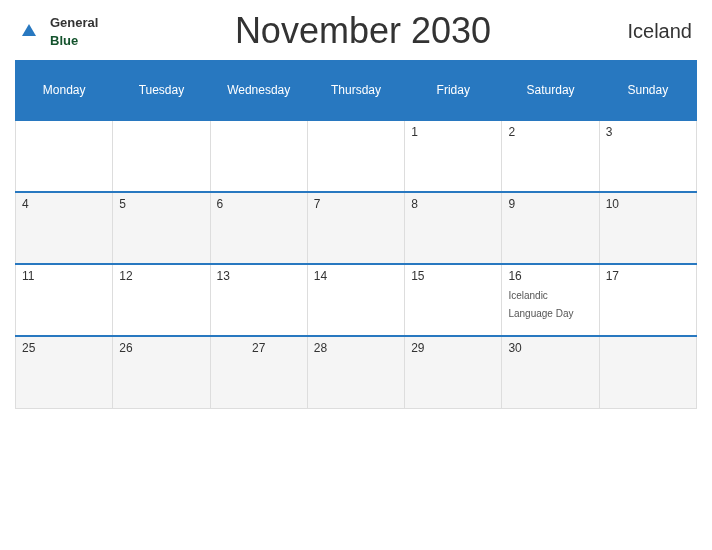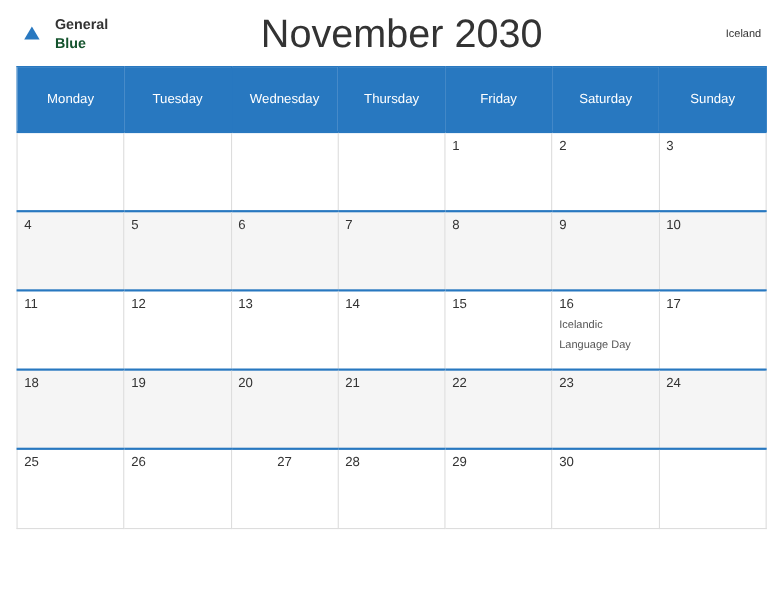--- a/index.html
+++ b/index.html
@@ -32,21 +32,21 @@
       height: 18px;
     }
     .title {
       font-size: 36px;
       color: #333;
       font-weight: normal;
       text-align: center;
       flex: 1;
     }
     .country {
-      font-size: 10px;
+      font-size: 20px;
       color: #333;
       font-weight: normal;
       min-width: 60px;
       text-align: right;
     }
     .calendar {
       width: 100%;
       border-collapse: collapse;
     }
     .calendar th {
@@ -165,43 +165,20 @@
           </td>
           <td style="border-top: 2px solid rgb(40, 120, 192);">
             <span class="day-number">15</span>
           </td>
           <td style="border-top: 2px solid rgb(40, 120, 192);"><span class="day-number">16</span><span class="event-text">Icelandic Language Day</span></td>
           <td style="border-top: 2px solid rgb(40, 120, 192);">
             <span class="day-number">17</span>
           </td>
         </tr>
         <tr>
-          <td style="border-top: 2px solid rgb(40, 120, 192); background: rgb(245, 245, 245);">
-            <span class="day-number">18</span>
-          </td>
-          <td style="border-top: 2px solid rgb(40, 120, 192); background: rgb(245, 245, 245);">
-            <span class="day-number">19</span>
-          </td>
-          <td style="border-top: 2px solid rgb(40, 120, 192); background: rgb(245, 245, 245);">
-            <span class="day-number">20</span>
-          </td>
-          <td style="border-top: 2px solid rgb(40, 120, 192); background: rgb(245, 245, 245);">
-            <span class="day-number">21</span>
-          </td>
-          <td style="border-top: 2px solid rgb(40, 120, 192); background: rgb(245, 245, 245);">
-            <span class="day-number">22</span>
-          </td>
-          <td style="border-top: 2px solid rgb(40, 120, 192); background: rgb(245, 245, 245);">
-            <span class="day-number">23</span>
-          </td>
-          <td style="border-top: 2px solid rgb(40, 120, 192); background: rgb(245, 245, 245);">
-            <span class="day-number">24</span>
-          </td>
-        </tr>
-        <tr>
           <td style="border-top: 2px solid rgb(40, 120, 192);">
             <span class="day-number">25</span>
           </td>
           <td style="border-top: 2px solid rgb(40, 120, 192);">
             <span class="day-number">26</span>
           </td>
           <td style="border-top: 2px solid rgb(40, 120, 192); text-align: center;">
             <span class="day-number">27</span>
           </td>
           <td style="border-top: 2px solid rgb(40, 120, 192);">

